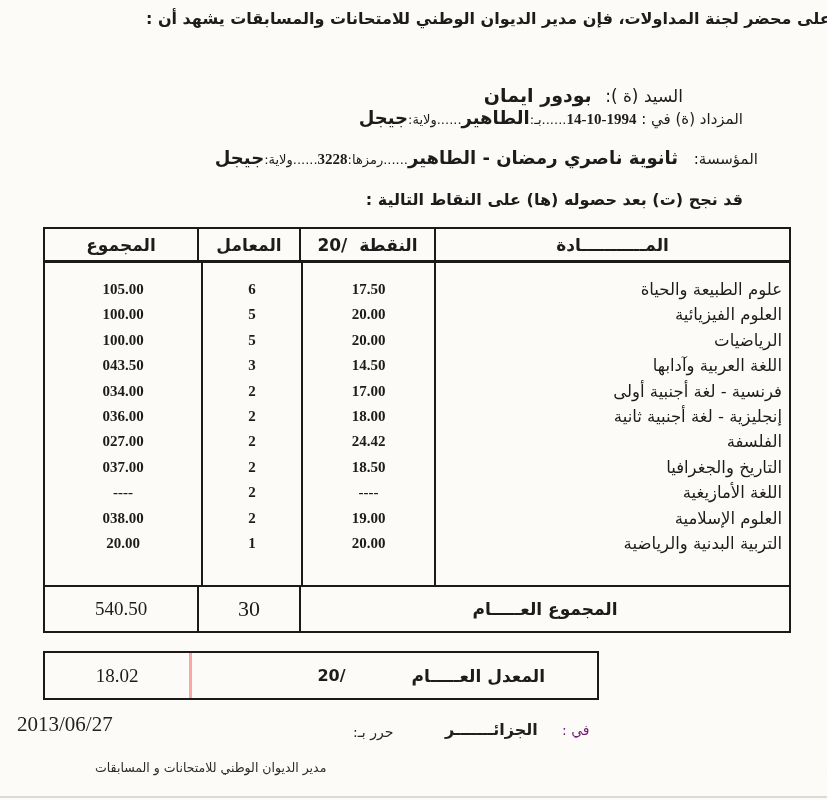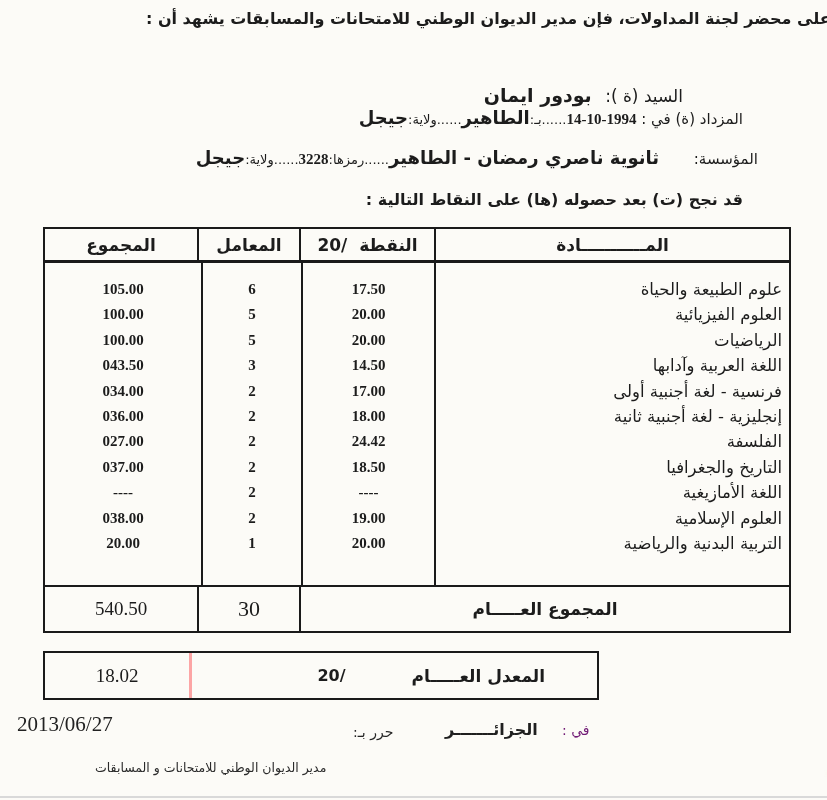--- a/index.html
+++ b/index.html
@@ -19,21 +19,21 @@
 
   
   .intro{top:9px;right:7px;font-size:16px;font-weight:bold;letter-spacing:0;}
   .name-line{top:84px;right:187px;font-size:17px;}
   .name-line .val{font-size:19px;font-weight:bold;margin-right:8px;}
   .birth-line{top:107px;right:127px;font-size:15px;}
   .birth-line .sep{font-size:13px;}
   .birth-line .date{font-weight:bold;font-size:15px;}
   .birth-line .place{font-weight:bold;font-size:18px;}
   .school-line{top:147px;right:112px;font-size:15px;}
-  .school-line .label{margin-left:30px;}
+  .school-line .label{margin-left:11px;}
   .school-line .sname{font-weight:bold;font-size:18px;margin-top:35px;}
   .school-line .sep{font-size:13px;}
   .school-line .code{font-weight:bold;font-size:15px;}
   .school-line .place{font-weight:bold;font-size:18px;}
   .success-line{top:190px;right:127px;font-size:16px;font-weight:bold;}
 
   
   .gtable{
     position:absolute;left:43px;top:227px;width:744px;
     border:2px solid #1a1a1a;background:transparent;

